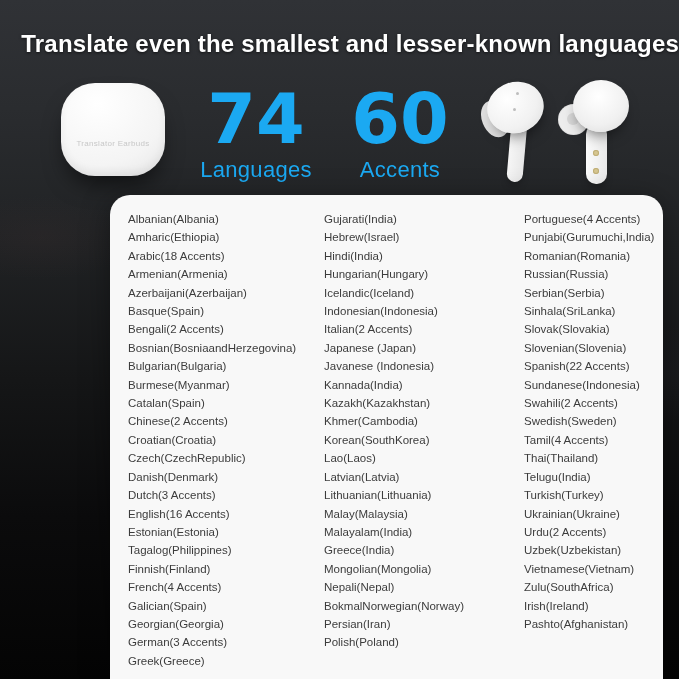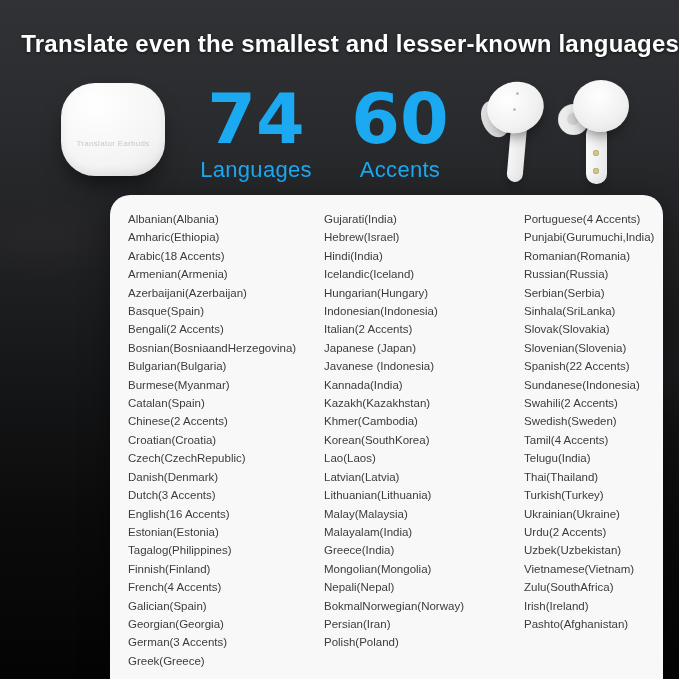--- a/index.html
+++ b/index.html
@@ -158,22 +158,22 @@
         <div class="lang-item">Galician(Spain)</div>
         <div class="lang-item">Georgian(Georgia)</div>
         <div class="lang-item">German(3 Accents)</div>
         <div class="lang-item">Greek(Greece)</div>
       </div>
     <div class="lang-col lang-col-2">
 
     <div class="lang-item">Gujarati(India)</div>
         <div class="lang-item">Hebrew(Israel)</div>
         <div class="lang-item">Hindi(India)</div>
+        <div class="lang-item">Hungarian(Hungary)</div>
         <div class="lang-item">Icelandic(Iceland)</div>
-        <div class="lang-item">Hungarian(Hungary)</div>
         <div class="lang-item">Indonesian(Indonesia)</div>
         <div class="lang-item">Italian(2 Accents)</div>
         <div class="lang-item">Japanese (Japan)</div>
         <div class="lang-item">Javanese (Indonesia)</div>
         <div class="lang-item">Kannada(India)</div>
         <div class="lang-item">Kazakh(Kazakhstan)</div>
         <div class="lang-item">Khmer(Cambodia)</div>
         <div class="lang-item">Korean(SouthKorea)</div>
         <div class="lang-item">Lao(Laos)</div>
         <div class="lang-item">Latvian(Latvia)</div>
@@ -195,22 +195,22 @@
         <div class="lang-item">Russian(Russia)</div>
         <div class="lang-item">Serbian(Serbia)</div>
         <div class="lang-item">Sinhala(SriLanka)</div>
         <div class="lang-item">Slovak(Slovakia)</div>
         <div class="lang-item">Slovenian(Slovenia)</div>
         <div class="lang-item">Spanish(22 Accents)</div>
         <div class="lang-item">Sundanese(Indonesia)</div>
         <div class="lang-item">Swahili(2 Accents)</div>
         <div class="lang-item">Swedish(Sweden)</div>
         <div class="lang-item">Tamil(4 Accents)</div>
+        <div class="lang-item">Thai(Thailand)</div>
         <div class="lang-item">Telugu(India)</div>
-        <div class="lang-item">Thai(Thailand)</div>
         <div class="lang-item">Turkish(Turkey)</div>
         <div class="lang-item">Ukrainian(Ukraine)</div>
         <div class="lang-item">Urdu(2 Accents)</div>
         <div class="lang-item">Uzbek(Uzbekistan)</div>
         <div class="lang-item">Vietnamese(Vietnam)</div>
         <div class="lang-item">Zulu(SouthAfrica)</div>
         <div class="lang-item">Irish(Ireland)</div>
         <div class="lang-item">Pashto(Afghanistan)</div>
       </div>
   </div>

